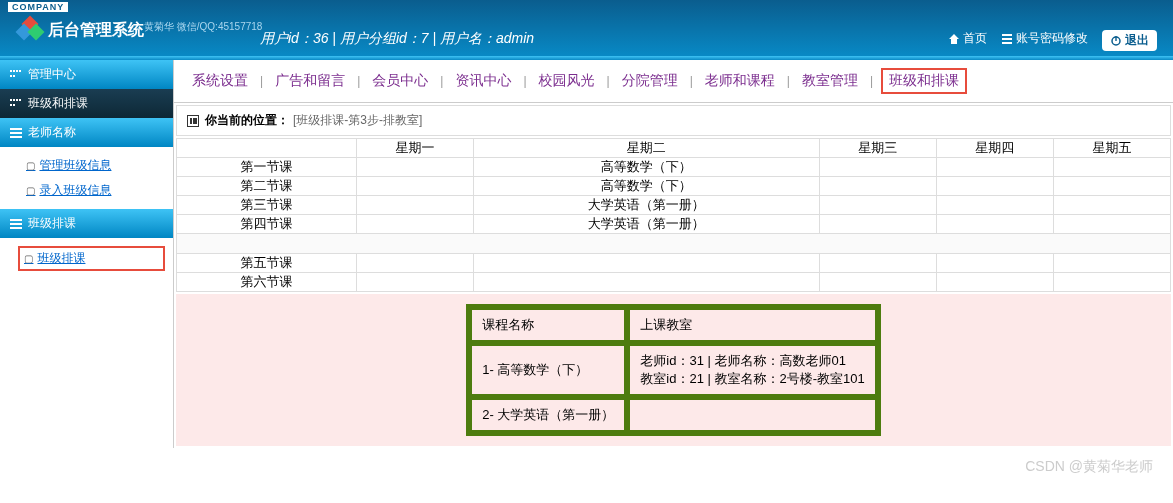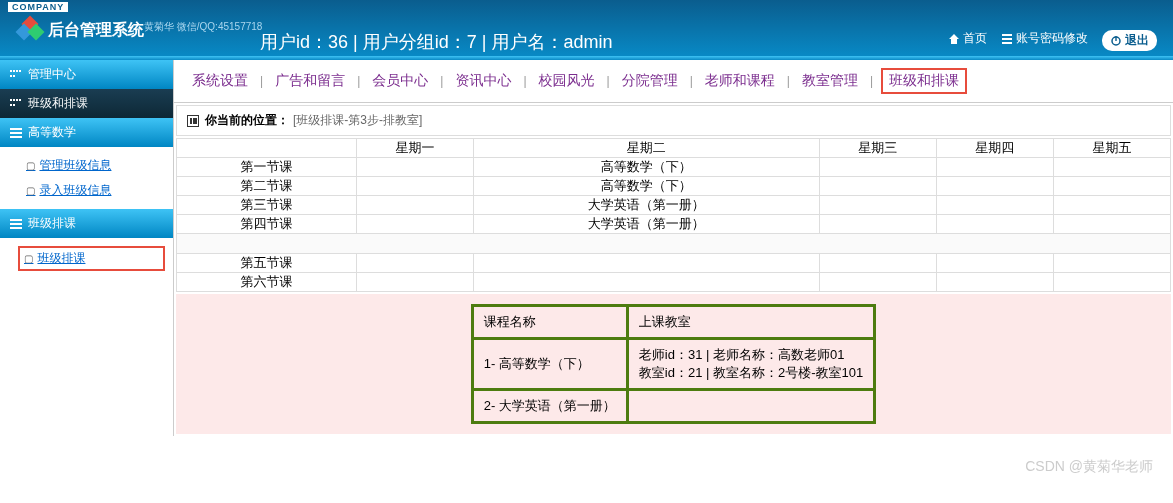--- a/index.html
+++ b/index.html
@@ -8,25 +8,25 @@
     .top-bar { background: linear-gradient(#0a5d8e, #0889c5); height: 56px; position: relative; color: #fff; }
     .company-label { position: absolute; top: 2px; left: 8px; background: #fff; color: #0a5d8e; font-size: 9px; padding: 0 4px; font-weight: bold; letter-spacing: 1px; }
     .logo-block { position: absolute; top: 18px; left: 18px; display: flex; align-items: center; }
     .logo-icon { width: 24px; height: 24px; margin-right: 6px; position: relative; }
     .cube-r { position: absolute; width: 12px; height: 12px; background: #e74c3c; top: 0; left: 6px; transform: rotate(45deg); }
     .cube-b { position: absolute; width: 12px; height: 12px; background: #3498db; top: 8px; left: 0; transform: rotate(45deg); }
     .cube-g { position: absolute; width: 12px; height: 12px; background: #2ecc71; top: 8px; left: 12px; transform: rotate(45deg); }
     .logo-text { display: flex; flex-direction: row; }
     .logo-main { font-size: 16px; font-weight: bold; }
     .logo-sub { font-size: 10px; color: #a8d5ee; }
-    .header-info { position: absolute; top: 30px; left: 260px; font-size: 18px; }
+    .header-info { position: absolute; top: 30px; left: 260px; font-size: 14px; font-style: italic; }
     .header-actions { position: absolute; top: 30px; right: 16px; display: flex; align-items: flex-start; font-size: 12px; }
     .header-link { color: #fff; margin-left: 14px; display: flex; align-items: center; cursor: pointer; }
     .ha-icon { width: 12px; height: 12px; margin-right: 3px; display: inline-block; }
-    .exit-btn { background: #fff; color: #0a5d8e; border-radius: 10px; padding: 2px 8px; font-weight: bold; margin-left: 14px; display: flex; align-items: center; cursor: pointer; }
+    .exit-btn { background: #fff; color: #0a5d8e; border-radius: 4px; padding: 2px 8px; font-weight: bold; margin-left: 14px; display: flex; align-items: center; cursor: pointer; }
     .gradient-border { height: 4px; background: linear-gradient(#3ec3f5, #0889c5); }
     
     .main-wrap { display: flex; }
     
     .sidebar { width: 174px; background: #fff; border-right: 1px solid #ccc; }
     .panel-header { background: linear-gradient(#3ec3f5, #0086c3); color: #fff; padding: 6px 10px; font-size: 12px; display: flex; align-items: center; }
     .panel-header.dark { background: linear-gradient(#1a3d52, #0d2836); }
     .ph-icon { width: 12px; height: 10px; margin-right: 6px; display: flex; flex-wrap: wrap; gap: 1px; }
     .ph-dot { width: 2px; height: 2px; background: #fff; }
     .ph-lines { width: 12px; height: 10px; margin-right: 6px; border-top: 2px solid #fff; border-bottom: 2px solid #fff; position: relative; }
@@ -50,21 +50,21 @@
     .bc-value { color: #666; margin-left: 4px; }
     
     .schedule-table { width: calc(100% - 4px); margin: 2px; border-collapse: collapse; }
     .schedule-table th, .schedule-table td { border: 1px solid #ddd; padding: 0; text-align: center; font-size: 13px; font-weight: normal; }
     .schedule-table th { background: #fff; }
     .schedule-table td.period-label { text-align: center; width: 180px; }
     .spacer-row td { height: 20px; background: #fafafa; }
     
     .course-block { margin: 2px; background: #fde9e9; padding: 10px; }
     .course-table { border-collapse: collapse; margin: 0 auto; }
-    .course-table td { border: 3px solid #4d7c0f; padding: 6px 10px; font-size: 13px; text-align: left; vertical-align: middle; }
+    .course-table td { border: 6px solid #4d7c0f; padding: 6px 10px; font-size: 13px; text-align: left; vertical-align: middle; }
     .course-table .hdr { font-weight: normal; }
     
     .watermark { position: absolute; right: 20px; top: 458px; color: #ccc; font-size: 14px; }
   </style>
 </head>
 <body>
 
 <div class="top-bar">
   <div class="company-label">COMPANY</div>
   <div class="logo-block">
@@ -130,21 +130,21 @@
           <span class="ph-dot"></span>
           <span class="ph-dot"></span>
           <span class="ph-dot"></span>
           <span class="ph-dot"></span>
           <span class="ph-dot"></span>
         </span>
       <span>班级和排课</span>
     </div>
     <div class="panel-header">
       <span class="ph-lines"></span>
-      <span>高等数学</span>
+      <span>老师名称</span>
     </div>
     <div class="side-group">
       <div class="side-item">管理班级信息</div>
       <div class="side-item">录入班级信息</div>
     </div>
     <div class="panel-header">
       <span class="ph-lines"></span>
       <span>班级排课</span>
     </div>
     <div class="side-group">

